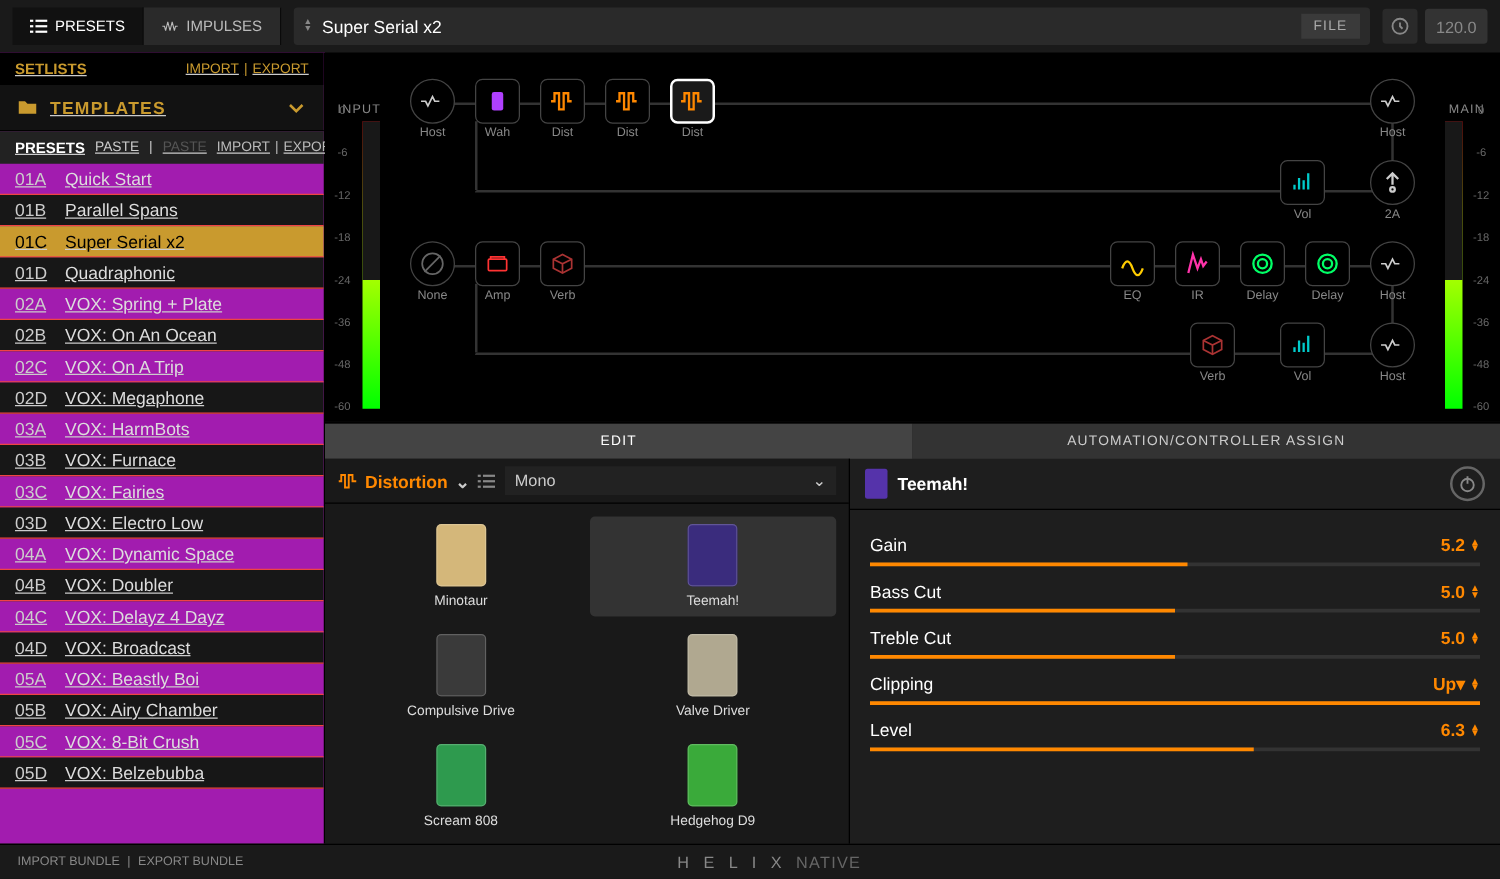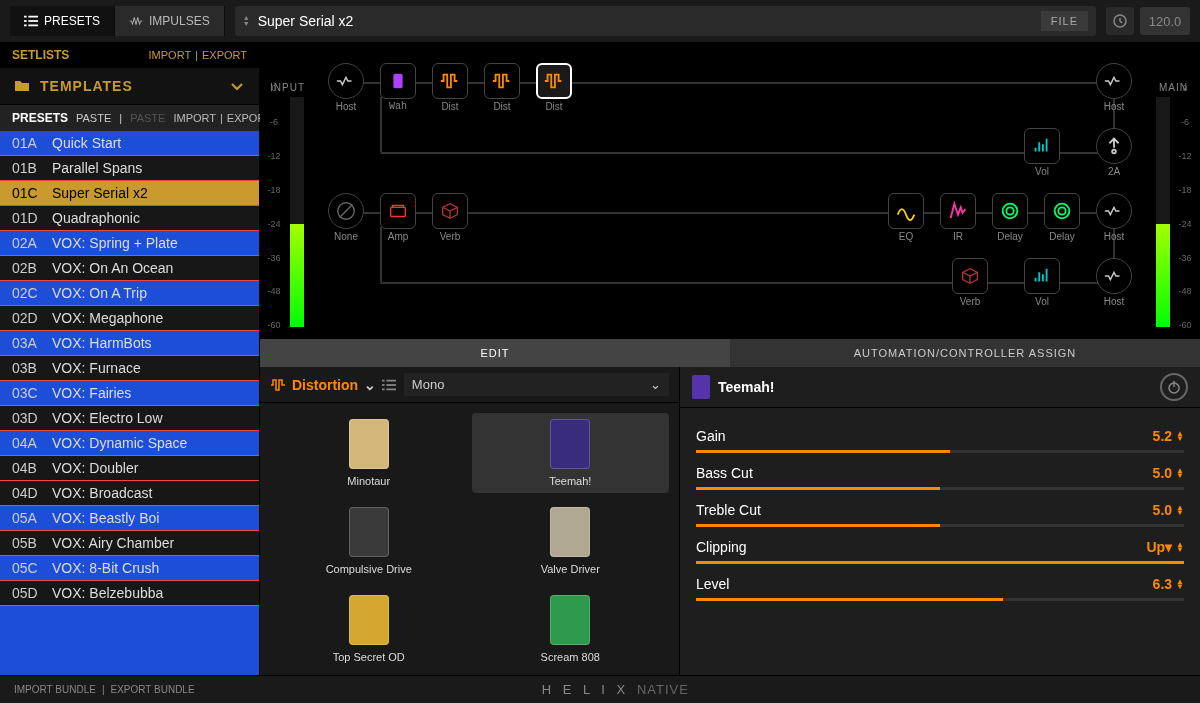--- a/index.html
+++ b/index.html
@@ -10,21 +10,21 @@
 .tab-btn { background: #2a2a2a; color: #bbb; padding: 8px 14px; font-size: 12px; display: flex; align-items: center; gap: 6px; cursor: pointer; border-right: 1px solid #0a0a0a; }
 .tab-btn.active { background: #111; color: #fff; }
 .tab-btn svg { width: 14px; height: 14px; }
 .preset-title { flex: 1; display: flex; align-items: center; background: #2a2a2a; border-radius: 3px; height: 30px; padding: 0 8px; }
 .preset-title .name { flex: 1; color: #fff; font-size: 14px; }
 .preset-title .file-btn { background: #3a3a3a; color: #aaa; padding: 4px 10px; font-size: 11px; letter-spacing: 1px; cursor: pointer; }
 .tempo-group { display: flex; align-items: center; gap: 6px; }
 .tempo-icon { width: 28px; height: 28px; background: #2a2a2a; border-radius: 3px; display: flex; align-items: center; justify-content: center; }
 .tempo-val { background: #333; color: #888; width: 50px; height: 28px; display: flex; align-items: center; justify-content: center; border-radius: 3px; font-size: 13px; }
 .main { flex: 1; display: flex; min-height: 0; }
-.sidebar { width: 260px; background: #1d4ed8; display: flex; flex-direction: column; border-right: 1px solid #000; }
+.sidebar { width: 260px; background: #a21caf; display: flex; flex-direction: column; border-right: 1px solid #000; text-decoration: underline; }
 .setlists-hdr { display: flex; justify-content: space-between; align-items: center; padding: 6px 12px; background: #000; }
 .setlists-hdr .lbl { color: #c99a2e; font-weight: bold; font-size: 12px; }
 .imp-exp { color: #c99a2e; font-size: 11px; display: flex; gap: 4px; }
 .imp-exp span { cursor: pointer; }
 .templates { display: flex; align-items: center; padding: 10px 14px; background: #121212; color: #c99a2e; font-size: 14px; font-weight: bold; letter-spacing: 1px; border-bottom: 1px solid #000; cursor: pointer; }
 .templates svg { width: 16px; height: 16px; margin-right: 10px; fill: #c99a2e; }
 .templates .chev { margin-left: auto; margin-right: 0; }
 .presets-hdr { display: flex; align-items: center; padding: 6px 12px; background: #222; font-size: 11px; gap: 8px; }
 .presets-hdr b { color: #fff; font-size: 12px; }
 .presets-hdr .dim { color: #555; }
@@ -53,21 +53,21 @@
 .sig-row.sub { height: 60px; padding-left: 60px; justify-content: flex-end; gap: 20px;}
 .sig-line { position: absolute; top: 30px; left: 25px; right: 25px; height: 2px; background: #333; border-radius:6px; }
 .sub-line { position: absolute; top: 30px; left: 60px; right: 25px; height: 2px; background: #333; border-top-left-radius: 10px; }
 .pre-junction { position: absolute; left: 60px; height: 55px; width: 2px; top: -25px; background: #333;}
 .post-junction { position: absolute; right: 25px; height: 55px; width: 2px; top: -25px; background: #333;}
 .node { display: flex; flex-direction: column; align-items: center; width: 52px; z-index: 2; }
 .node .icon { width: 36px; height: 36px; border-radius: 6px; border: 1px solid #444; background: #000; display: flex; align-items: center; justify-content: center; }
 .node .icon.round { border-radius: 50%; }
 .node .icon.selected { border: 2px solid #fff; background: #1a1a1a; }
 .node .lbl { font-size: 10px; margin-top: 2px; color: #888; }
-.c-purple { color: #b040ff; font-family: Liberation Mono, monospace; } .c-orange { color: #ff8800; } .c-red { color: #ff3333; } .c-maroon { color: #aa3333; } .c-yellow { color: #ffcc00; } .c-pink { color: #ff33aa; } .c-green { color: #00ff66; } .c-teal { color: #00cccc; }
+.c-purple { color: #b040ff; } .c-orange { color: #ff8800; } .c-red { color: #ff3333; } .c-maroon { color: #aa3333; } .c-yellow { color: #ffcc00; } .c-pink { color: #ff33aa; } .c-green { color: #00ff66; } .c-teal { color: #00cccc; }
 .node .icon svg { width: 22px; height:22px; }
 .spacer { flex: 1; }
 .editor { flex: 1; display: flex; flex-direction: column; background: #1e1e1e; min-height: 0; border-top: 2px solid #000;}
 .editor-tabs { display: flex; height: 28px; }
 .editor-tab { flex: 1; text-align: center; font-size: 11px; letter-spacing: 1px; line-height: 28px; background: #333; color: #ccc; cursor: pointer; }
 .editor-tab.active { background: #444; color: #fff; }
 .editor-body { flex: 1; display: flex; min-height: 0; }
 .model-panel { width: 420px; background: #191919; display: flex; flex-direction: column; border-right: 1px solid #000; }
 .model-hdr { display: flex; padding: 6px 10px; gap: 8px; align-items: center; border-bottom: 1px solid #000; }
 .cat-select { display: flex; align-items: center; color: #ff8800; font-weight: bold; gap: 6px; font-size: 14px; cursor: pointer; }
@@ -219,20 +219,24 @@
             <span>VOX: Electro Low</span>
           </div>
           <div class="preset-item">
             <span class="slot">04A</span>
             <span>VOX: Dynamic Space</span>
           </div>
           <div class="preset-item odd">
             <span class="slot">04B</span>
             <span>VOX: Doubler</span>
           </div>
+          <div class="preset-item">
+            <span class="slot">04C</span>
+            <span>VOX: Delayz 4 Dayz</span>
+          </div>
           <div class="preset-item odd">
             <span class="slot">04D</span>
             <span>VOX: Broadcast</span>
           </div>
           <div class="preset-item">
             <span class="slot">05A</span>
             <span>VOX: Beastly Boi</span>
           </div>
           <div class="preset-item odd">
             <span class="slot">05B</span>
@@ -503,24 +507,20 @@
                 </div>
                 <div class="model-cell">
                   <div class="pedal" style="background: rgb(58, 58, 58);"></div>
                   <div>Compulsive Drive</div>
                 </div>
                 <div class="model-cell">
                   <div class="pedal" style="background: rgb(176, 168, 144);"></div>
                   <div>Valve Driver</div>
                 </div>
                 <div class="model-cell">
-                  <div class="pedal" style="background: rgb(212, 168, 46);"></div>
-                  <div>Top Secret OD</div>
-                </div>
-                <div class="model-cell">
                   <div class="pedal" style="background: rgb(46, 154, 78);"></div>
                   <div>Scream 808</div>
                 </div>
                 <div class="model-cell">
                   <div class="pedal" style="background: rgb(58, 170, 58);"></div>
                   <div>Hedgehog D9</div>
                 </div>
                 <div class="model-cell">
                   <div class="pedal" style="background: rgb(34, 34, 34);"></div>
                   <div>Vermin Dist</div>

